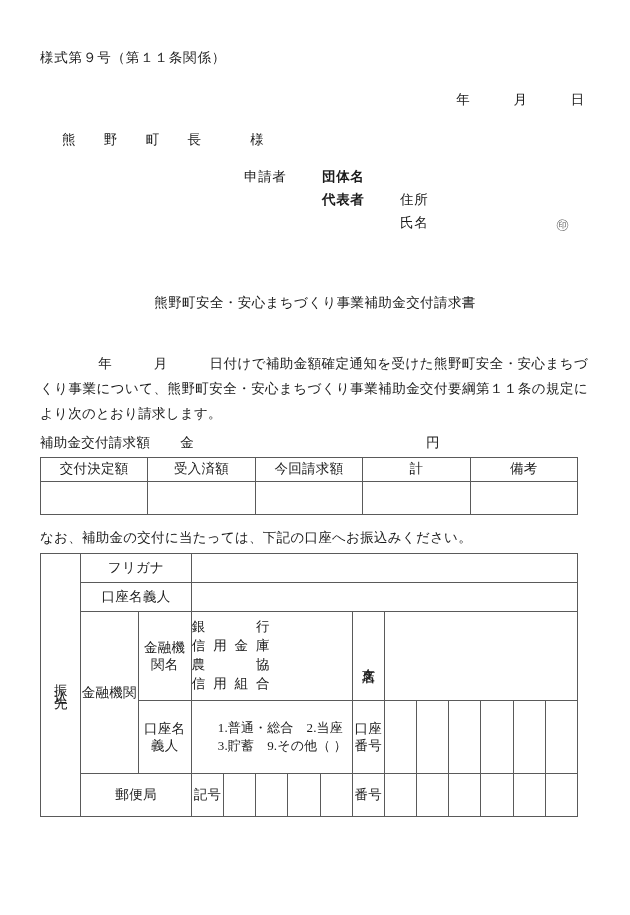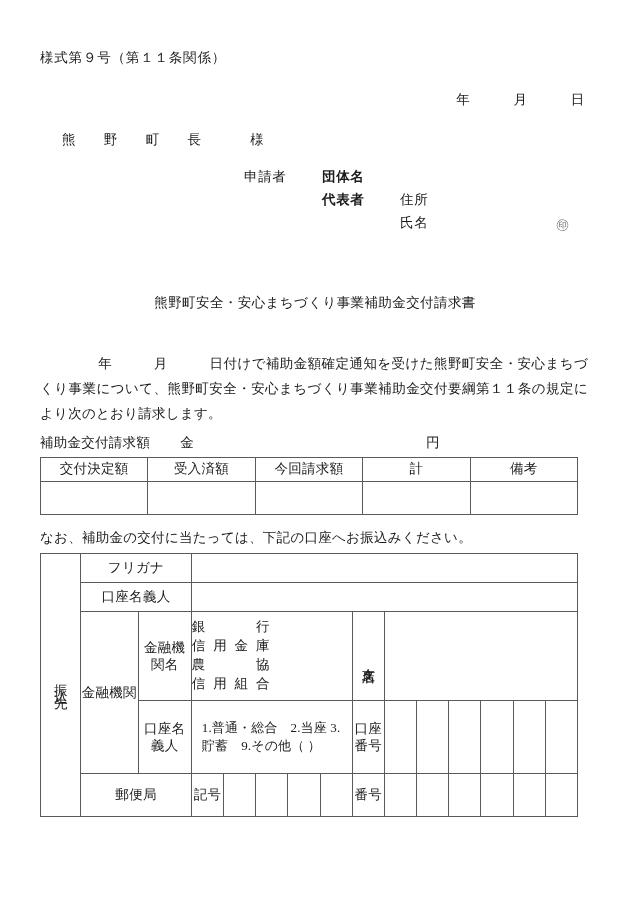--- a/index.html
+++ b/index.html
@@ -164,21 +164,21 @@
   .inst-types span { display: block; white-space: nowrap; font-family: Liberation Mono, monospace; }
   .spread { display: inline-block; width: 78px; text-align: justify; text-align-last: justify; }
   .deposit-opts {
     display: block;
     text-align: left;
     padding: 2px 4px 2px 6px;
     line-height: 1.38;
     font-size: 13px;
     letter-spacing: 0.01em;
   }
-  .cellpad-left { text-align: left; padding-left: 4px; }
+  .cellpad-left { text-align: left; padding-left: 20px; }
 </style>
 </head>
 <body>
 
 <div class="page">
 
   <div class="abs form-no">様式第９号（第１１条関係）</div>
 
   <div class="abs date-line">年　　　月　　　日</div>
 

